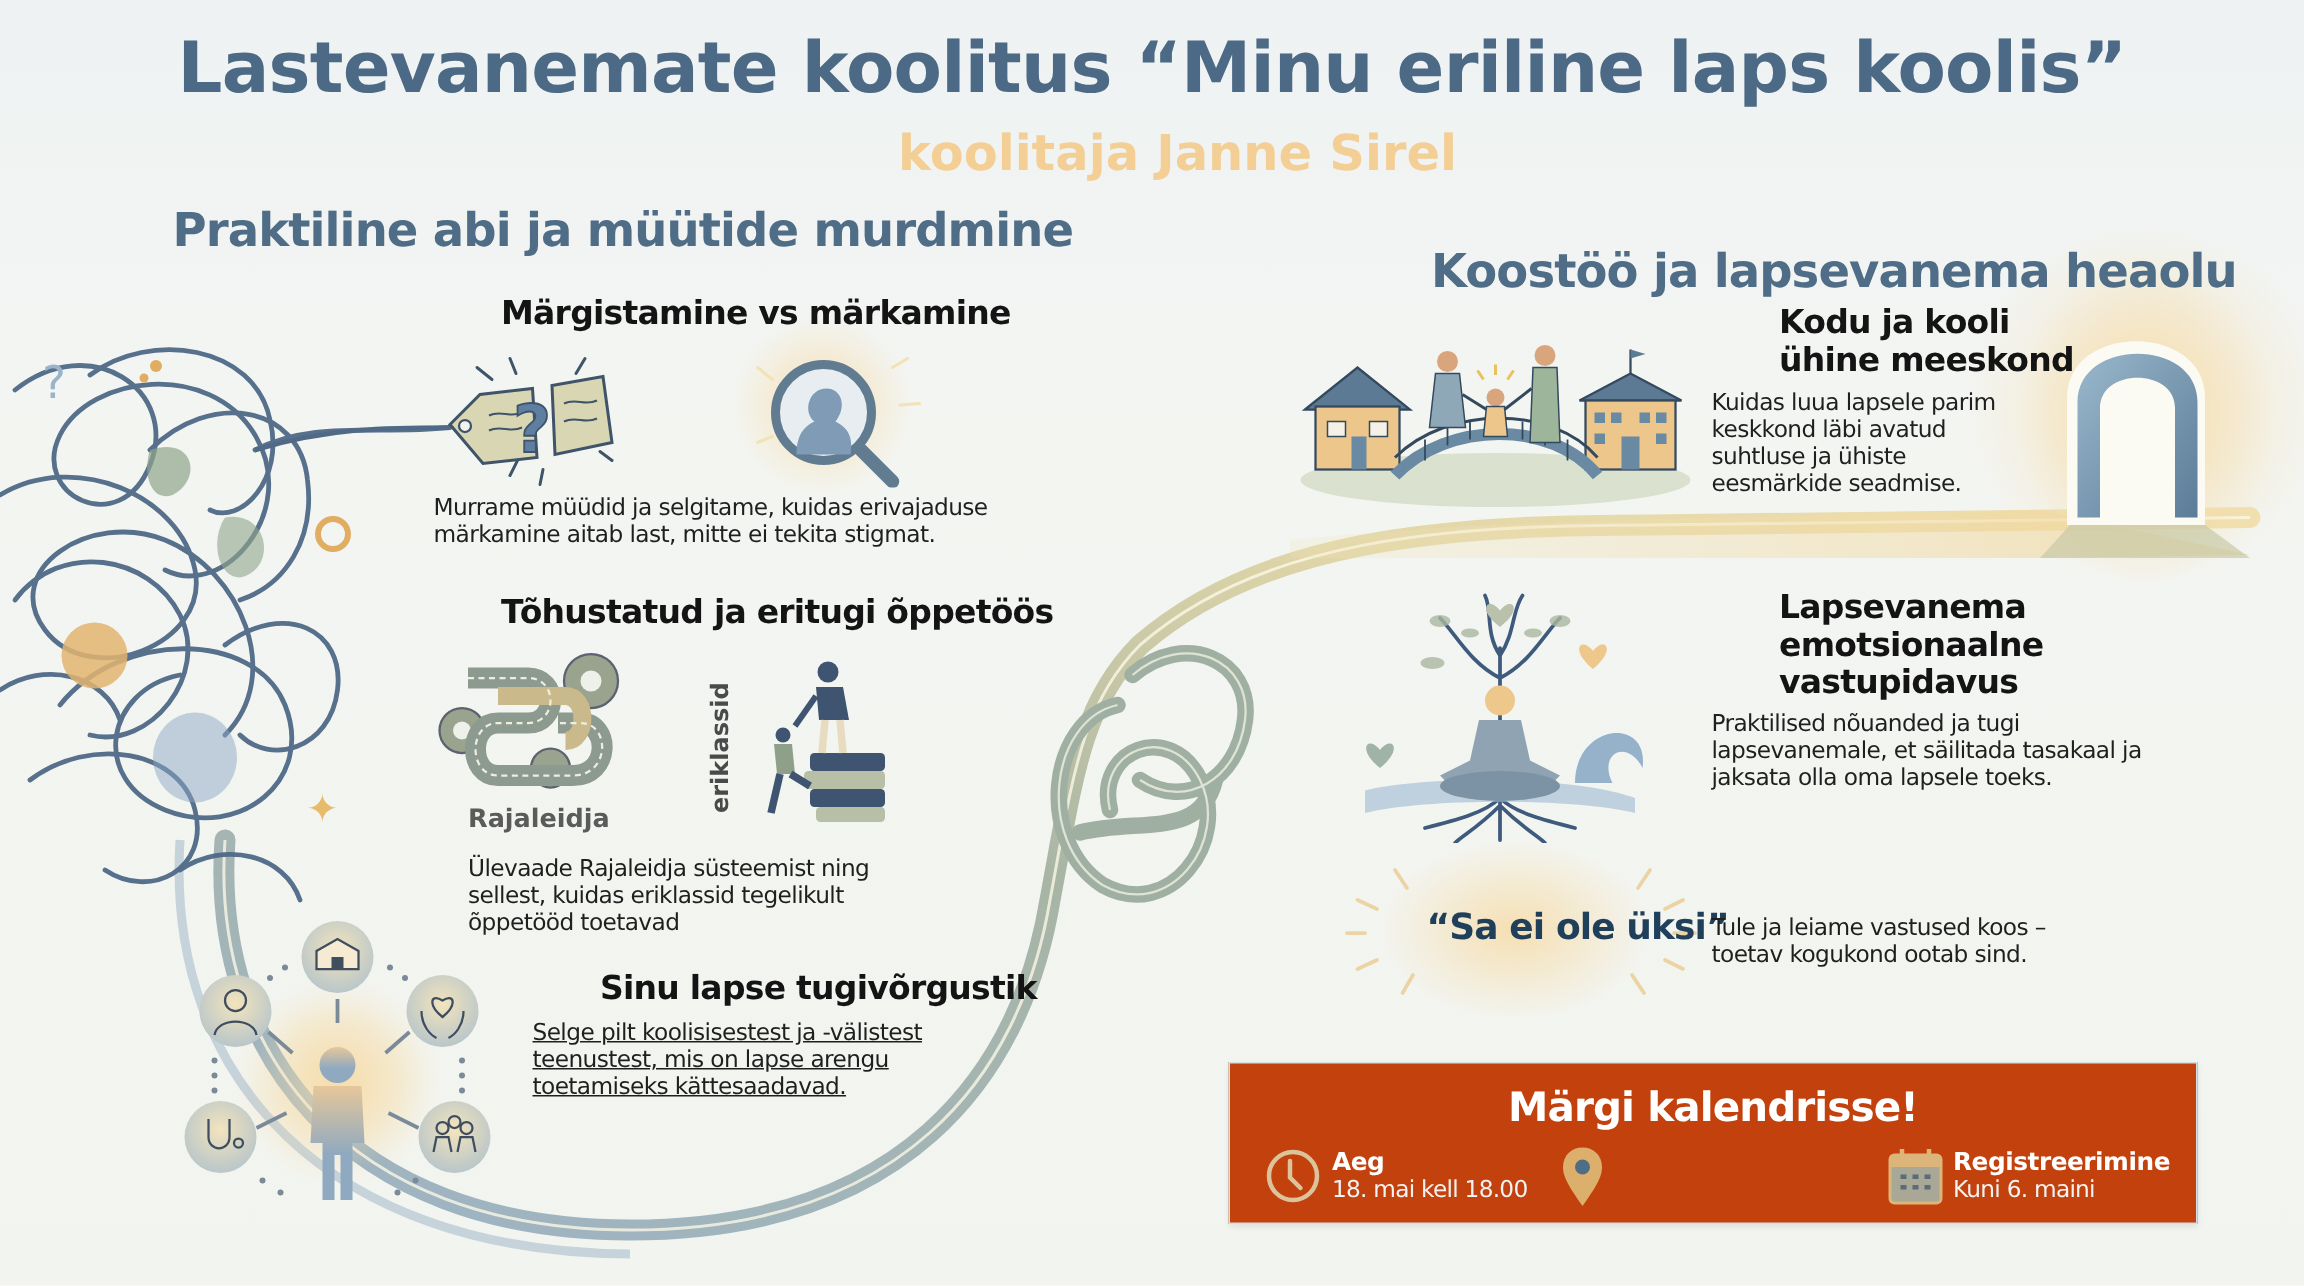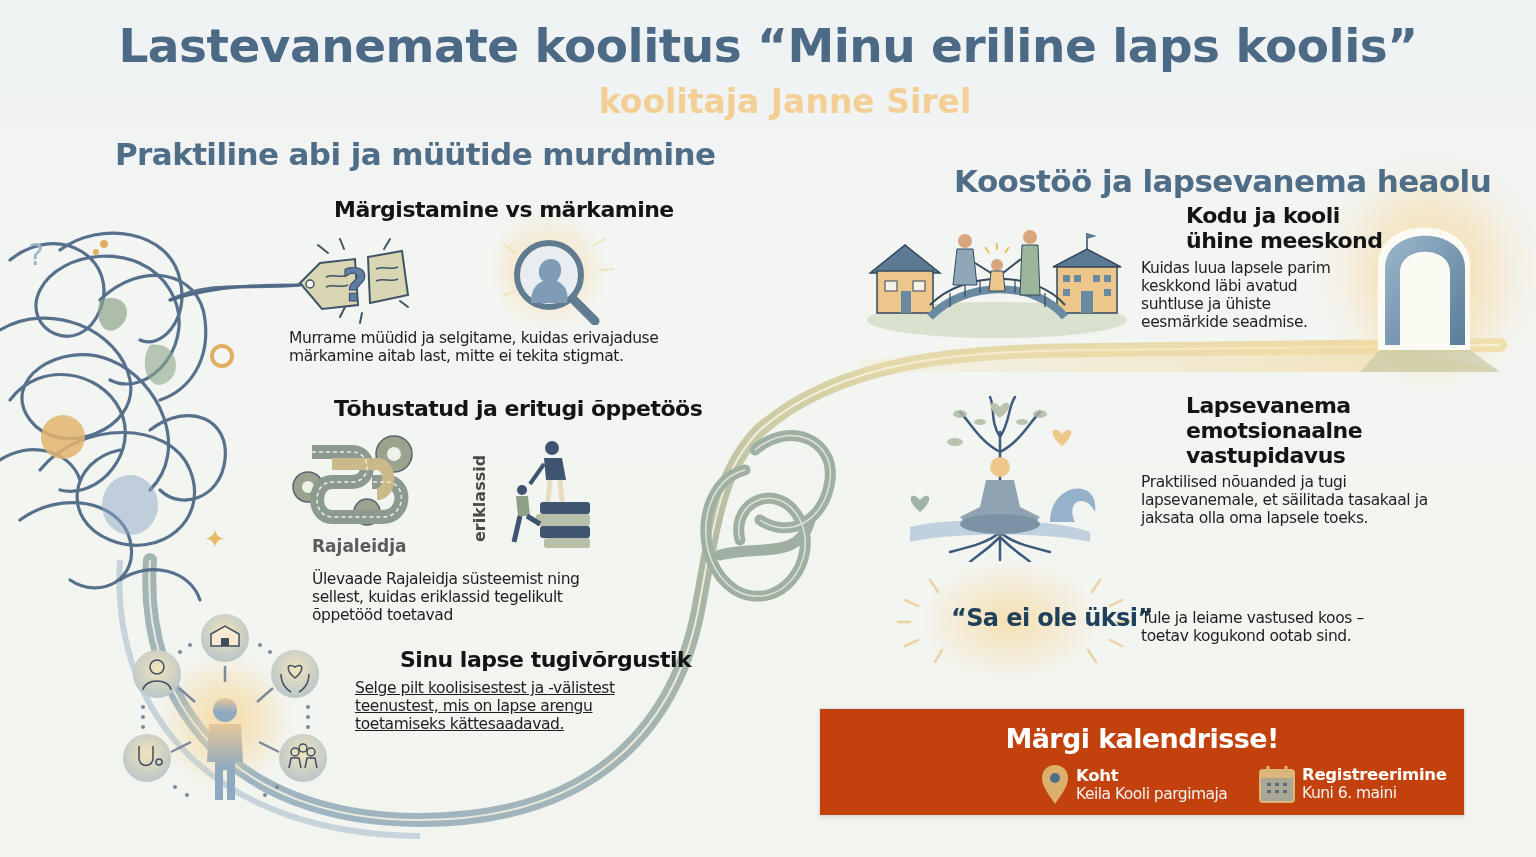--- a/index.html
+++ b/index.html
@@ -402,30 +402,36 @@
         <line x1="206" y1="92" x2="198" y2="80"></line>
     </g>
   </svg>
   <div id="quote" class="abs">“Sa ei ole üksi”</div>
   <p id="quote-text" class="abs sec-text">Tule ja leiame vastused koos – toetav kogukond ootab sind.</p>
 </div>
 
 <div class="abs cal">
   <div class="cal-title">Märgi kalendrisse!</div>
 
+  <div id="cal-aeg" class="cal-item">
+    <svg width="40" height="40">
+      <circle cx="20" cy="20" r="16" fill="none" stroke="#dcc39b" stroke-width="3"></circle>
+      <path d="M18 10 L18 21 L25 28" fill="none" stroke="#dcc39b" stroke-width="3" stroke-linecap="round"></path>
+    </svg>
+    <div>
+      <div class="lbl">Aeg</div>
+      <div class="val">18. mai kell 18.00</div>
+    </div>
+  </div>
 
   <div id="cal-koht" class="cal-item">
     <svg width="30" height="42">
       <path d="M15 40 C 5 26, 2 20, 2 14 C 2 6, 8 1, 15 1 C 22 1, 28 6, 28 14 C 28 20, 25 26, 15 40 Z" fill="#dcaf6c"></path>
       <circle cx="15" cy="14" r="5" fill="#4e6d87"></circle>
     </svg>
-    <div>
-      <div class="lbl">Koht</div>
-      <div class="val">Keila Kooli pargimaja</div>
-    </div>
   </div>
 
   <div id="cal-reg" class="cal-item">
     <svg width="38" height="40">
       <rect x="2" y="6" width="34" height="32" rx="3" fill="#a9a795" stroke="#dcb57a" stroke-width="2"></rect>
       <rect x="2" y="6" width="34" height="8" fill="#dcb57a"></rect>
       <line x1="10" y1="2" x2="10" y2="10" stroke="#dcb57a" stroke-width="3"></line>
       <line x1="28" y1="2" x2="28" y2="10" stroke="#dcb57a" stroke-width="3"></line>
       <g fill="#5c6b78">
         <rect x="9" y="19" width="4" height="3"></rect>

